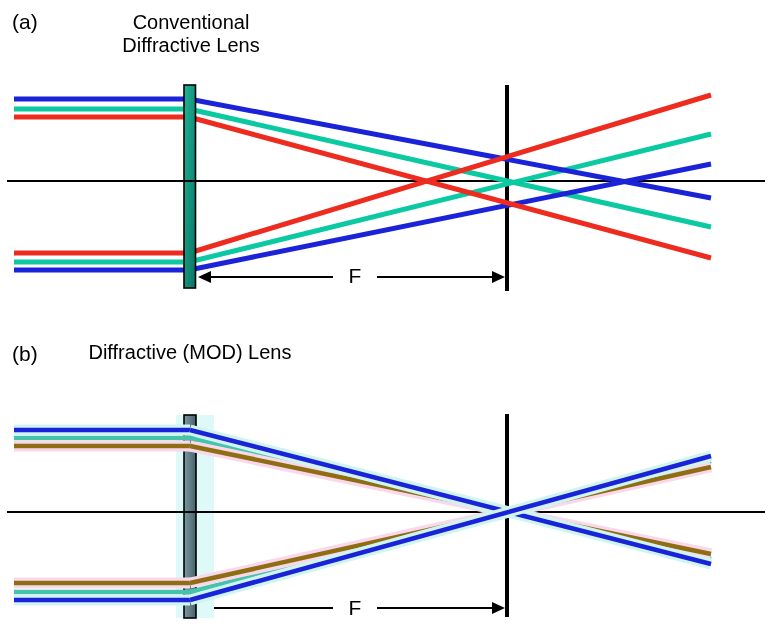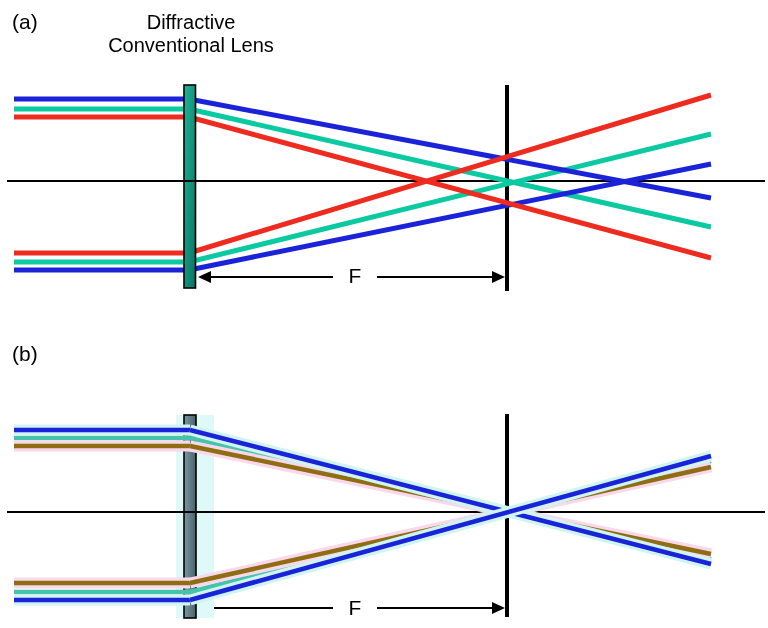--- a/index.html
+++ b/index.html
@@ -75,23 +75,24 @@
         <line x1="190" y1="583" x2="711" y2="467" stroke="#8E6D13" stroke-width="4.6"></line>
         <line x1="190" y1="430" x2="711" y2="564" stroke="#CFF5F0" stroke-width="11"></line>
         <line x1="190" y1="430" x2="711" y2="564" stroke="#1B23D8" stroke-width="4.6"></line>
         <line x1="190" y1="600" x2="711" y2="456" stroke="#CFF5F0" stroke-width="11"></line>
         <line x1="190" y1="600" x2="711" y2="456" stroke="#1B23D8" stroke-width="4.6"></line>
       </g>
   </svg>
 
   <div class="panel-label" id="lbl-a" style="left: 12px; top: 10px;">(a)</div>
   <div class="panel-title" id="title-a" style="left: 91px; top: 11px; width: 200px;">
-    <div>Diffractive</div>
-    <div>Conventional Lens</div>
+    <div>Conventional</div>
+    <div>Diffractive Lens</div>
   </div>
   <div class="f-label" id="f-a" style="left: 338px; top: 264px; width: 34px;">F</div>
 
   <div class="panel-label" id="lbl-b" style="left: 12px; top: 342px;">(b)</div>
   <div class="panel-title" id="title-b" style="left: 70px; top: 341px; width: 240px;">
+    <div>Diffractive (MOD) Lens</div>
   </div>
   <div class="f-label" id="f-b" style="left: 338px; top: 596px; width: 34px;">F</div>
 
 </div>
 
 </body></html>

